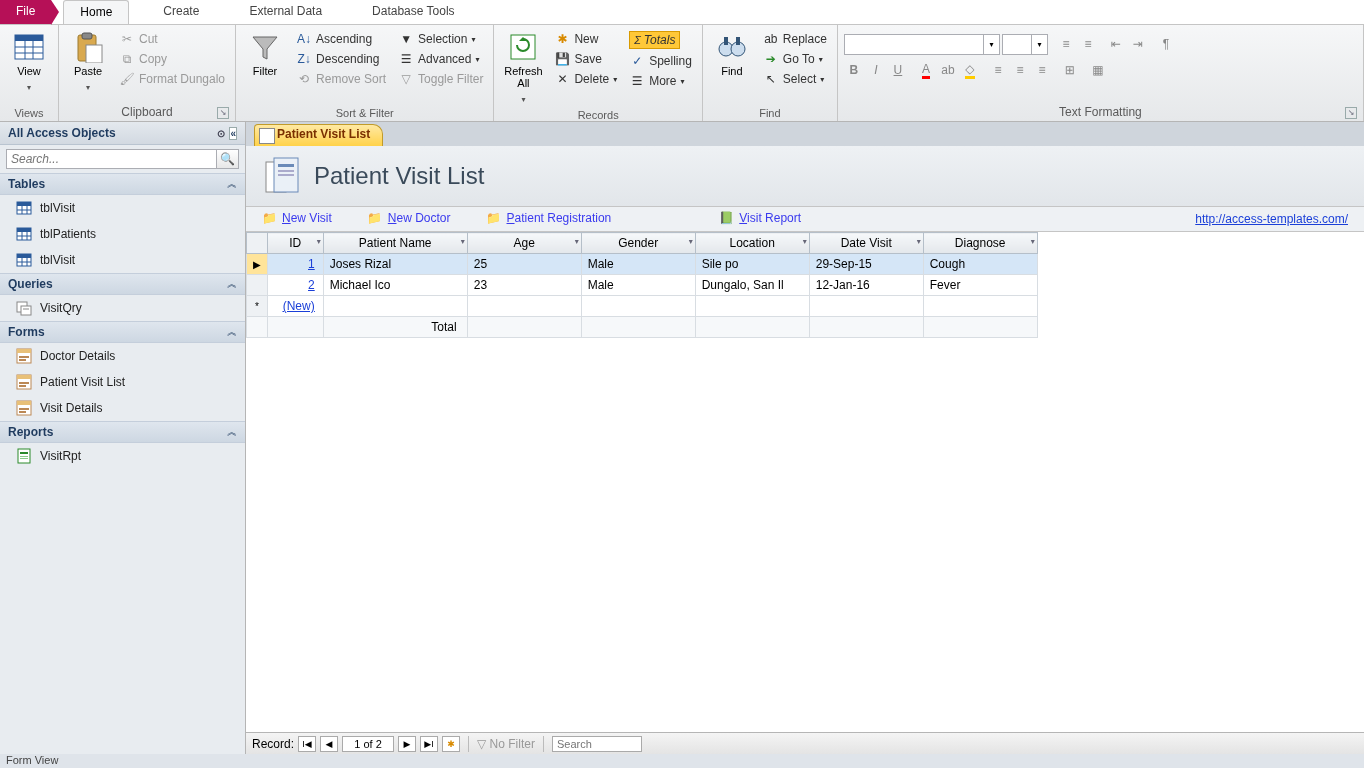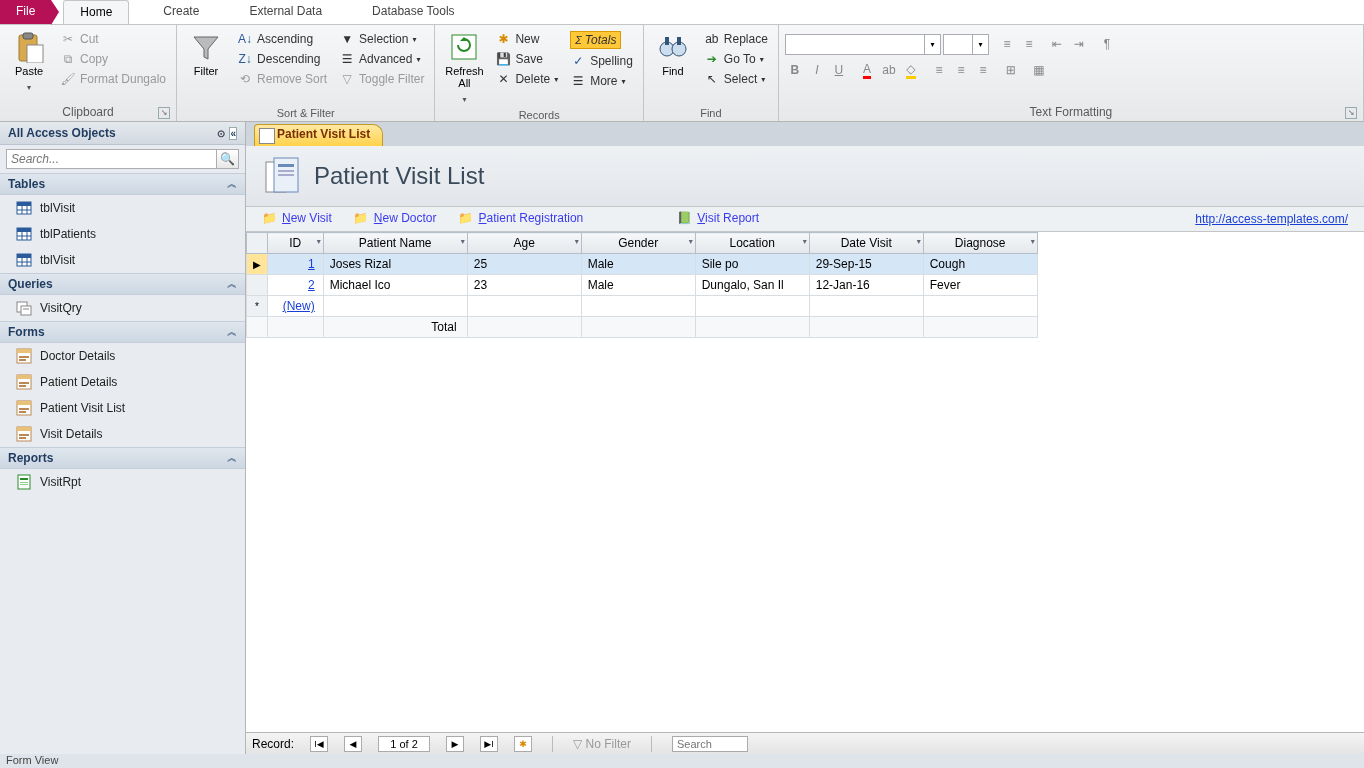--- a/index.html
+++ b/index.html
@@ -47,21 +47,21 @@
 .nav-item .ico { width:16px; height:16px; }
 
 
 .docarea { position:absolute; left:246px; top:122px; right:0; bottom:14px; background:#f3f3f3; display:flex; flex-direction:column; }
 .doctab-bar { height:24px; background:#cfd5dc; display:flex; padding-left:8px; padding-top:2px;}
 .doctab { background:linear-gradient(#ffe9a3,#ffd24a); border:1px solid #c19b2a; border-bottom:none; border-radius:4px 10px 0 0; padding:2px 12px 2px 22px; font-weight:bold; color:#7a2f00; font-size:12px; position:relative;}
 .doctab::before { content:""; position:absolute; left:4px; top:3px; width:14px; height:14px; background:#fff; border:1px solid #888;}
 .form-header { background:linear-gradient(#eef1f4,#e2e6ea); padding:10px 16px; display:flex; align-items:center; gap:12px; border-bottom:1px solid #c5c5c5;}
 .form-header .big-ico { width:40px; height:40px; }
 .form-header h1 { font-size:24px; font-weight:normal; color:#3a4a5a; }
-.link-bar { background:#eef1f4; padding:4px 16px; display:flex; gap:22px; align-items:center; border-bottom:1px solid #c5c5c5;}
+.link-bar { background:#eef1f4; padding:4px 16px; display:flex; gap:36px; align-items:center; border-bottom:1px solid #c5c5c5;}
 .link-bar a { color:#3a3aee; text-decoration:none; cursor:pointer;}
 .link-bar a .u { text-decoration:underline; }
 .link-bar .spacer { flex:1; }
 .link-bar .ext { color:#1a3fd8; text-decoration:underline; font-size:12px;}
 .link-bar .ico16 { width:16px; height:16px; display:inline-block; vertical-align:middle; margin-right:4px;}
 
 
 .sheet-wrap { flex:1; overflow:auto; background:#fff; position:relative;}
 .sheet { border-collapse:collapse; }
 .sheet th { background:linear-gradient(#f6f8fa,#e3e7eb); border:1px solid #b5bfc9; padding:3px 4px; font-weight:normal; font-size:12px; height:20px; position:relative;}
@@ -69,21 +69,21 @@
 .sheet td { border:1px solid #d8dde2; padding:3px 6px; height:20px; font-size:12px;}
 .sheet .rowsel { width:18px; background:#eef1f4; text-align:center; font-size:10px;}
 .sheet tr.selected td { background:#d5e6f7; }
 .sheet tr.selected td:first-child { background:#ffe49a; }
 .sheet .idcell { color:#1a3fd8; text-decoration:underline; text-align:right; padding-right:8px;}
 .sheet .newlink { color:#1a3fd8; text-decoration:underline;}
 .sheet .total-row td { background:#f6f8fa; text-align:right; padding-right:10px;}
 .watermark { position:absolute; left:50%; top:230px; transform:translateX(-50%); font-size:24px; color:#000; pointer-events:none;}
 
 
-.recnav { height:22px; background:linear-gradient(#f4f4f4,#e4e4e4); border-top:1px solid #b5b5b5; display:flex; align-items:center; font-size:11px; gap:16px; padding:0 6px;}
+.recnav { height:22px; background:linear-gradient(#f4f4f4,#e4e4e4); border-top:1px solid #b5b5b5; display:flex; align-items:center; font-size:11px; gap:4px; padding:0 6px;}
 .recnav .btn { width:18px; height:16px; border:1px solid #aaa; background:#fff; display:flex; align-items:center; justify-content:center; font-size:9px; cursor:pointer;}
 .recnav input { width:52px; height:16px; border:1px solid #aaa; text-align:center; font-size:11px;}
 .recnav .sep { width:1px; height:16px; background:#bbb; margin:0 4px;}
 
 
 .status { position:absolute; left:0; right:0; bottom:0; height:14px; background:#dfe4ea; font-size:11px; padding:0 6px; color:#444;}
 
 
 svg { display:block; }
 </style>
@@ -93,20 +93,39 @@
 <div class="tabs-bar">
   <div class="tab file">File</div>
   <div class="tab active">Home</div>
   <div class="tab" style="margin-left:18px">Create</div>
   <div class="tab" style="margin-left:18px">External Data</div>
   <div class="tab" style="margin-left:18px">Database Tools</div>
 </div>
 
 <div class="ribbon">
 
+  <div class="group">
+    <div class="group-body">
+      <div class="bigbtn">
+        <span class="ico">
+            <svg width="32" height="32">
+              <rect x="2" y="4" width="28" height="24" fill="#fff" stroke="#2a5a9a"></rect>
+              <rect x="2" y="4" width="28" height="6" fill="#2a5a9a"></rect>
+              <line x1="2" y1="16" x2="30" y2="16" stroke="#2a5a9a"></line>
+              <line x1="2" y1="22" x2="30" y2="22" stroke="#2a5a9a"></line>
+              <line x1="12" y1="10" x2="12" y2="28" stroke="#2a5a9a"></line>
+              <line x1="20" y1="10" x2="20" y2="28" stroke="#2a5a9a"></line>
+            </svg>
+          </span>
+        <span class="lbl">View</span>
+        <span class="drop"></span>
+      </div>
+    </div>
+    <div class="group-label">Views</div>
+  </div>
 
   <div class="group">
     <div class="group-body">
       <div class="bigbtn">
         <span class="ico">
             <svg width="32" height="32">
               <rect x="6" y="4" width="18" height="26" rx="2" fill="#d9a94f" stroke="#9c7a30"></rect>
               <rect x="10" y="2" width="10" height="6" rx="2" fill="#888" stroke="#555"></rect>
               <rect x="14" y="14" width="16" height="18" fill="#fff" stroke="#888"></rect>
             </svg>
@@ -387,31 +406,20 @@
       <div class="nav-item">
         <span class="ico">
           <svg width="16" height="16">
             <rect x="1" y="1" width="14" height="14" fill="#fff" stroke="#b85"></rect>
             <rect x="1" y="1" width="14" height="4" fill="#e8c078"></rect>
             <rect x="3" y="8" width="10" height="2" fill="#b85"></rect>
             <rect x="3" y="11" width="7" height="2" fill="#b85"></rect>
           </svg>
         </span>
         <span>Doctor Details</span>
-      </div>
-      <div class="nav-item">
-        <span class="ico">
-          <svg width="16" height="16">
-            <rect x="1" y="1" width="14" height="14" fill="#fff" stroke="#b85"></rect>
-            <rect x="1" y="1" width="14" height="4" fill="#e8c078"></rect>
-            <rect x="3" y="8" width="10" height="2" fill="#b85"></rect>
-            <rect x="3" y="11" width="7" height="2" fill="#b85"></rect>
-          </svg>
-        </span>
-        <span>Patient Details</span>
       </div>
       <div class="nav-item">
         <span class="ico">
           <svg width="16" height="16">
             <rect x="1" y="1" width="14" height="14" fill="#fff" stroke="#b85"></rect>
             <rect x="1" y="1" width="14" height="4" fill="#e8c078"></rect>
             <rect x="3" y="8" width="10" height="2" fill="#b85"></rect>
             <rect x="3" y="11" width="7" height="2" fill="#b85"></rect>
           </svg>
         </span>
@@ -534,17 +542,17 @@
     <span>Record:</span>
     <div class="btn">I◀</div>
     <div class="btn">◀</div>
     <input type="text" value="1 of 2" style="">
     <div class="btn">▶</div>
     <div class="btn">▶I</div>
     <div class="btn" style="color:#d88a00">✱</div>
     <div class="sep"></div>
     <span style="color:#999"><span>▽</span> <span>No Filter</span></span>
     <div class="sep"></div>
-    <input type="text" style="width: 76px; text-align: left; padding: 0px 4px;" placeholder="Search">
+    <input type="text" style="width: 90px; text-align: left; padding: 0px 4px;" placeholder="Search">
   </div>
 </div>
 
 <div class="status">Form View</div>
 
 </body></html>

